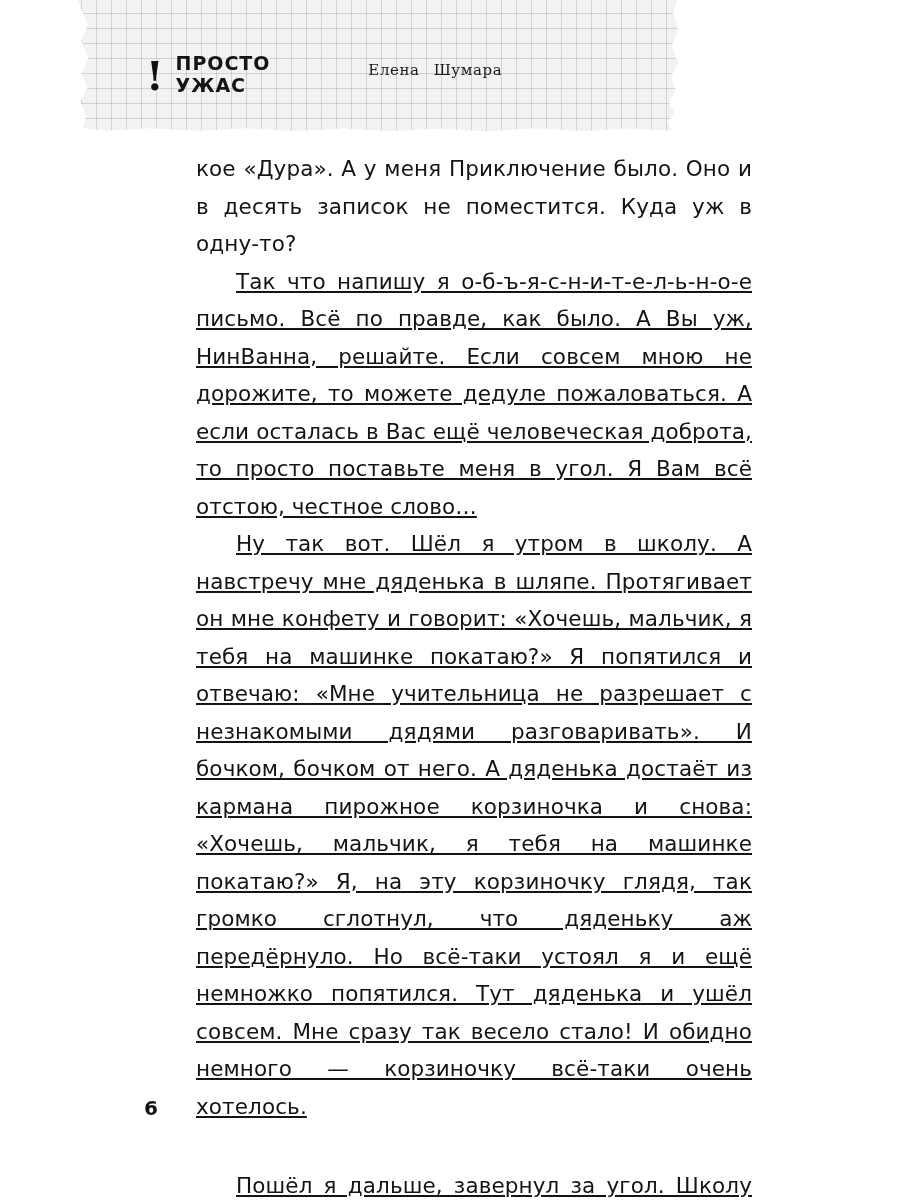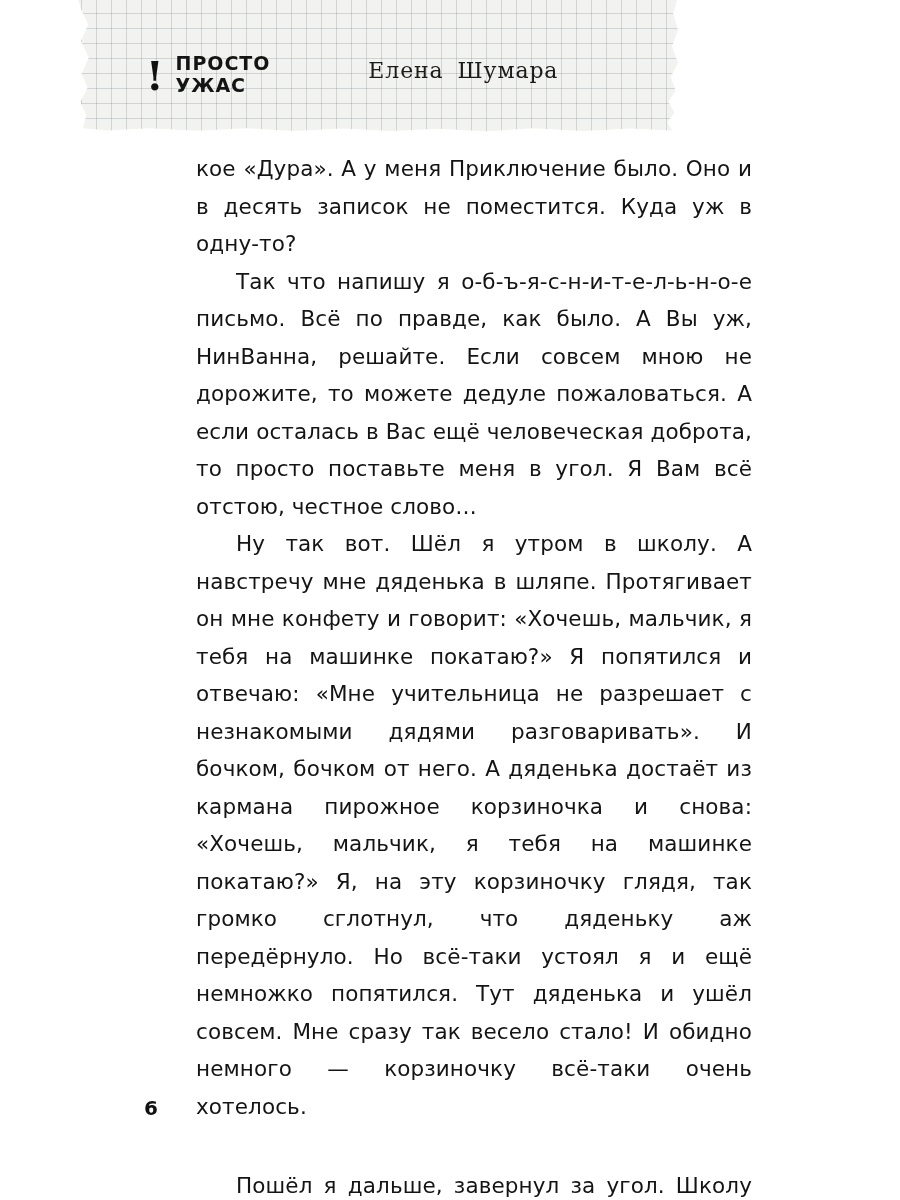--- a/index.html
+++ b/index.html
@@ -93,21 +93,21 @@
     font-family: "DejaVu Sans", sans-serif;
     font-size: 19px;
     font-weight: 600;
     line-height: 1.18;
     color: #141414;
     text-transform: uppercase;
   }
 
   .author {
     font-family: "DejaVu Serif", serif;
-    font-size: 22px;
+    font-size: 15px;
     color: #1b1b1b;
     letter-spacing: 0.04em;
     margin-left: 98px;
     margin-top: 8px;
     white-space: nowrap;
   }
   .author .word + .word { margin-left: 14px; }
 
   
   .content {
@@ -119,21 +119,21 @@
   .para {
     font-family: "DejaVu Sans", sans-serif;
     font-size: 21.5px;
     line-height: 37.5px;
     color: #141414;
     text-align: justify;
     text-justify: inter-word;
     margin: 0;
     letter-spacing: 0.005em;
   }
-  .para.indent { text-indent: 40px; }
+  .para.indent { text-indent: 40px; text-decoration: underline; }
   .para.last-left { text-align: justify; margin-top: 42px; }
 
   
   .page-number {
     position: absolute;
     left: 144px;
     top: 1096px;
     font-family: "DejaVu Sans", sans-serif;
     font-size: 20px;
     font-weight: 700;

